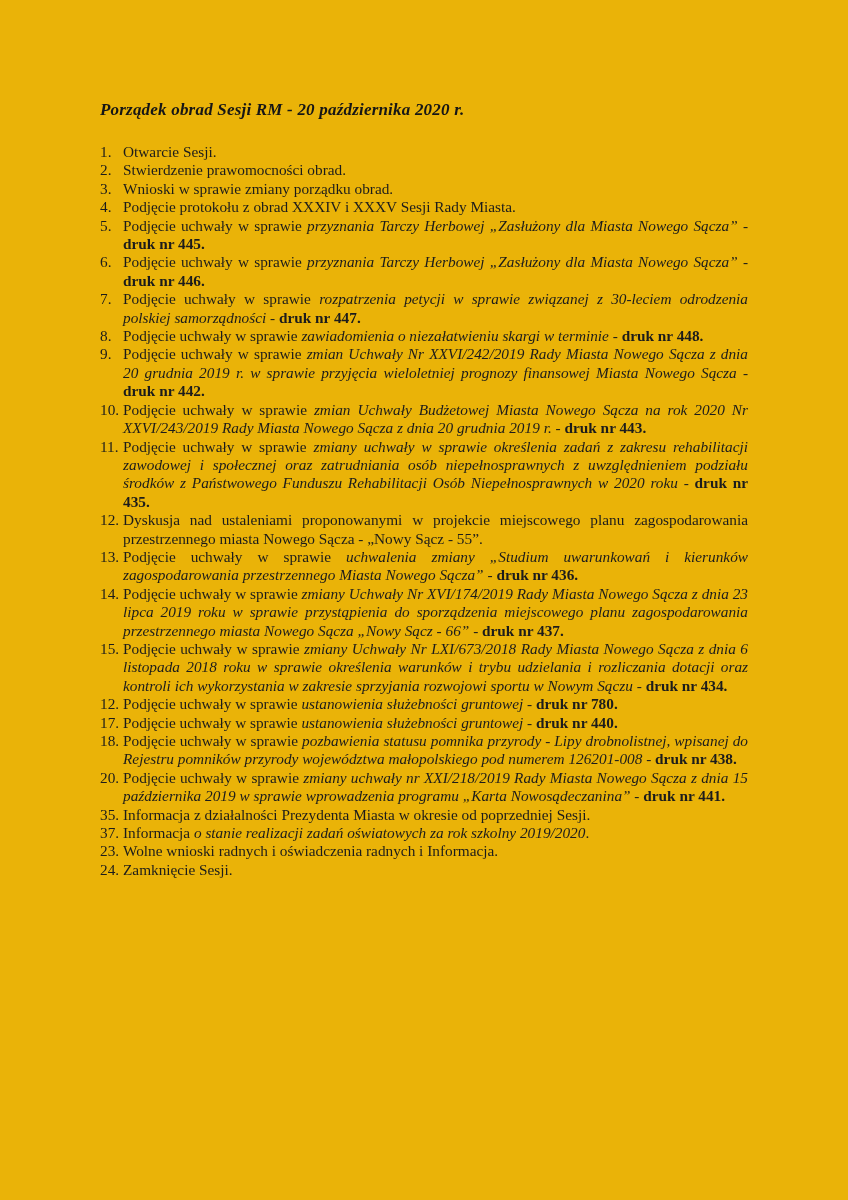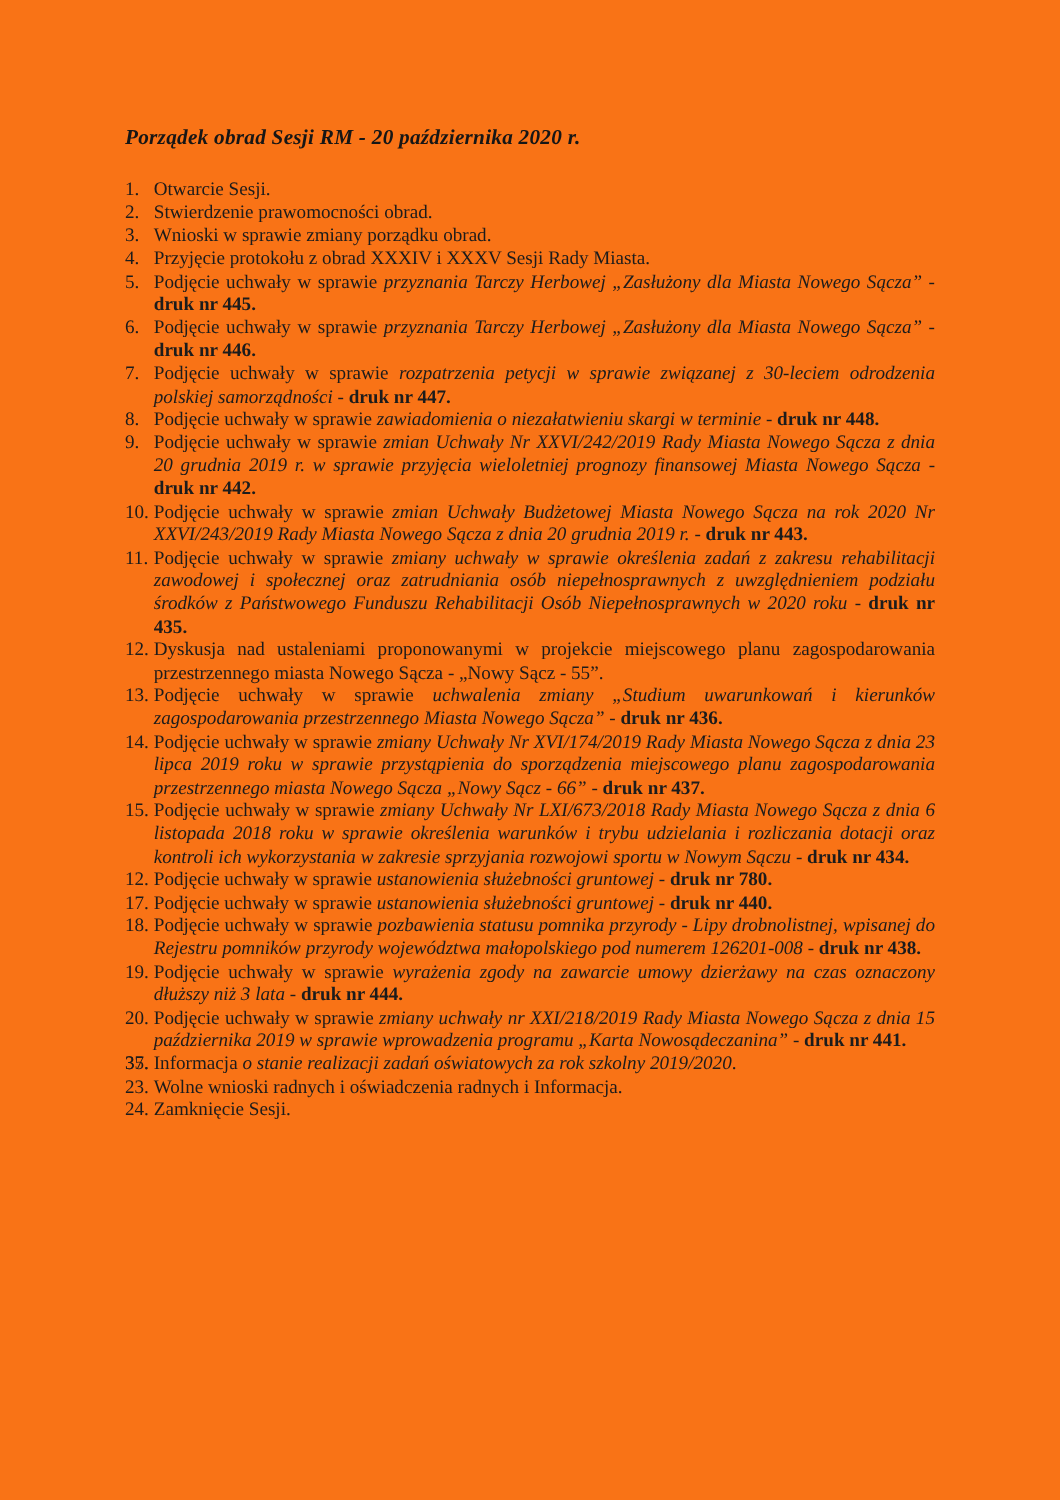--- a/index.html
+++ b/index.html
@@ -4,21 +4,21 @@
 <style>
   html, body {
     margin: 0;
     padding: 0;
     background: #ffffff;
   }
   .page {
     position: relative;
     width: 848px;
     height: 1200px;
-    background: #f97316;
+    background: #eab308;
     box-sizing: border-box;
     padding: 100px 100px 0 100px;
     color: #1c1c1c;
     font-family: "Liberation Serif", "DejaVu Serif", serif;
     overflow: hidden;
   }
   .doc-title {
     margin: 0 0 23px 0;
     font-size: 17px;
     line-height: 20px;
@@ -53,35 +53,34 @@
 </style>
 </head>
 <body>
 
 <div class="page">
   <h1 class="doc-title">Porządek obrad Sesji RM - 20 października 2020 r.</h1>
   <ol class="agenda-list" id="agenda-list">
       <li class="agenda-item"><span class="item-number">1.</span><span class="item-text"><span class="seg-normal">Otwarcie Sesji.</span></span></li>
       <li class="agenda-item"><span class="item-number">2.</span><span class="item-text"><span class="seg-normal">Stwierdzenie prawomocności obrad.</span></span></li>
       <li class="agenda-item"><span class="item-number">3.</span><span class="item-text"><span class="seg-normal">Wnioski w sprawie zmiany porządku obrad.</span></span></li>
-      <li class="agenda-item"><span class="item-number">4.</span><span class="item-text"><span class="seg-normal">Przyjęcie protokołu z obrad XXXIV i XXXV Sesji Rady Miasta.</span></span></li>
+      <li class="agenda-item"><span class="item-number">4.</span><span class="item-text"><span class="seg-normal">Podjęcie protokołu z obrad XXXIV i XXXV Sesji Rady Miasta.</span></span></li>
       <li class="agenda-item"><span class="item-number">5.</span><span class="item-text"><span class="seg-normal">Podjęcie uchwały w sprawie </span><span class="seg-italic">przyznania Tarczy Herbowej „Zasłużony dla Miasta Nowego Sącza”</span><span class="seg-normal"> - </span><span class="seg-bold">druk nr 445.</span></span></li>
       <li class="agenda-item"><span class="item-number">6.</span><span class="item-text"><span class="seg-normal">Podjęcie uchwały w sprawie </span><span class="seg-italic">przyznania Tarczy Herbowej „Zasłużony dla Miasta Nowego Sącza”</span><span class="seg-normal"> - </span><span class="seg-bold">druk nr 446.</span></span></li>
       <li class="agenda-item"><span class="item-number">7.</span><span class="item-text"><span class="seg-normal">Podjęcie uchwały w sprawie </span><span class="seg-italic">rozpatrzenia petycji w sprawie związanej z 30-leciem odrodzenia polskiej samorządności</span><span class="seg-normal"> - </span><span class="seg-bold">druk nr 447.</span></span></li>
       <li class="agenda-item"><span class="item-number">8.</span><span class="item-text"><span class="seg-normal">Podjęcie uchwały w sprawie </span><span class="seg-italic">zawiadomienia o niezałatwieniu skargi w terminie</span><span class="seg-normal"> - </span><span class="seg-bold">druk nr 448.</span></span></li>
       <li class="agenda-item"><span class="item-number">9.</span><span class="item-text"><span class="seg-normal">Podjęcie uchwały w sprawie </span><span class="seg-italic">zmian Uchwały Nr XXVI/242/2019 Rady Miasta Nowego Sącza z dnia 20 grudnia 2019 r. w sprawie przyjęcia wieloletniej prognozy finansowej Miasta Nowego Sącza</span><span class="seg-normal"> - </span><span class="seg-bold">druk nr 442.</span></span></li>
       <li class="agenda-item"><span class="item-number">10.</span><span class="item-text"><span class="seg-normal">Podjęcie uchwały w sprawie </span><span class="seg-italic">zmian Uchwały Budżetowej Miasta Nowego Sącza na rok 2020 Nr XXVI/243/2019 Rady Miasta Nowego Sącza z dnia 20 grudnia 2019 r.</span><span class="seg-normal"> - </span><span class="seg-bold">druk nr 443.</span></span></li>
       <li class="agenda-item"><span class="item-number">11.</span><span class="item-text"><span class="seg-normal">Podjęcie uchwały w sprawie </span><span class="seg-italic">zmiany uchwały w sprawie określenia zadań z zakresu rehabilitacji zawodowej i społecznej oraz zatrudniania osób niepełnosprawnych z uwzględnieniem podziału środków z Państwowego Funduszu Rehabilitacji Osób Niepełnosprawnych w 2020 roku</span><span class="seg-normal"> - </span><span class="seg-bold">druk nr 435.</span></span></li>
       <li class="agenda-item"><span class="item-number">12.</span><span class="item-text"><span class="seg-normal">Dyskusja nad ustaleniami proponowanymi w projekcie miejscowego planu zagospodarowania przestrzennego miasta Nowego Sącza - „Nowy Sącz - 55”.</span></span></li>
       <li class="agenda-item"><span class="item-number">13.</span><span class="item-text"><span class="seg-normal">Podjęcie uchwały w sprawie </span><span class="seg-italic">uchwalenia zmiany „Studium uwarunkowań i kierunków zagospodarowania przestrzennego Miasta Nowego Sącza”</span><span class="seg-normal"> - </span><span class="seg-bold">druk nr 436.</span></span></li>
       <li class="agenda-item"><span class="item-number">14.</span><span class="item-text"><span class="seg-normal">Podjęcie uchwały w sprawie </span><span class="seg-italic">zmiany Uchwały Nr XVI/174/2019 Rady Miasta Nowego Sącza z dnia 23 lipca 2019 roku w sprawie przystąpienia do sporządzenia miejscowego planu zagospodarowania przestrzennego miasta Nowego Sącza „Nowy Sącz - 66”</span><span class="seg-normal"> - </span><span class="seg-bold">druk nr 437.</span></span></li>
       <li class="agenda-item"><span class="item-number">15.</span><span class="item-text"><span class="seg-normal">Podjęcie uchwały w sprawie </span><span class="seg-italic">zmiany Uchwały Nr LXI/673/2018 Rady Miasta Nowego Sącza z dnia 6 listopada 2018 roku w sprawie określenia warunków i trybu udzielania i rozliczania dotacji oraz kontroli ich wykorzystania w zakresie sprzyjania rozwojowi sportu w Nowym Sączu</span><span class="seg-normal"> - </span><span class="seg-bold">druk nr 434.</span></span></li>
       <li class="agenda-item"><span class="item-number">12.</span><span class="item-text"><span class="seg-normal">Podjęcie uchwały w sprawie </span><span class="seg-italic">ustanowienia służebności gruntowej</span><span class="seg-normal"> - </span><span class="seg-bold">druk nr 780.</span></span></li>
       <li class="agenda-item"><span class="item-number">17.</span><span class="item-text"><span class="seg-normal">Podjęcie uchwały w sprawie </span><span class="seg-italic">ustanowienia służebności gruntowej</span><span class="seg-normal"> - </span><span class="seg-bold">druk nr 440.</span></span></li>
       <li class="agenda-item"><span class="item-number">18.</span><span class="item-text"><span class="seg-normal">Podjęcie uchwały w sprawie </span><span class="seg-italic">pozbawienia statusu pomnika przyrody - Lipy drobnolistnej, wpisanej do Rejestru pomników przyrody województwa małopolskiego pod numerem 126201-008</span><span class="seg-normal"> - </span><span class="seg-bold">druk nr 438.</span></span></li>
-      <li class="agenda-item"><span class="item-number">19.</span><span class="item-text"><span class="seg-normal">Podjęcie uchwały w sprawie </span><span class="seg-italic">wyrażenia zgody na zawarcie umowy dzierżawy na czas oznaczony dłuższy niż 3 lata</span><span class="seg-normal"> - </span><span class="seg-bold">druk nr 444.</span></span></li>
       <li class="agenda-item"><span class="item-number">20.</span><span class="item-text"><span class="seg-normal">Podjęcie uchwały w sprawie </span><span class="seg-italic">zmiany uchwały nr XXI/218/2019 Rady Miasta Nowego Sącza z dnia 15 października 2019 w sprawie wprowadzenia programu „Karta Nowosądeczanina”</span><span class="seg-normal"> - </span><span class="seg-bold">druk nr 441.</span></span></li>
-      <li class="agenda-item"><span class="item-number">35.</span></li>
+      <li class="agenda-item"><span class="item-number">35.</span><span class="item-text"><span class="seg-normal">Informacja z działalności Prezydenta Miasta w okresie od poprzedniej Sesji.</span></span></li>
       <li class="agenda-item"><span class="item-number">37.</span><span class="item-text"><span class="seg-normal">Informacja </span><span class="seg-italic">o stanie realizacji zadań oświatowych za rok szkolny 2019/2020</span><span class="seg-normal">.</span></span></li>
       <li class="agenda-item"><span class="item-number">23.</span><span class="item-text"><span class="seg-normal">Wolne wnioski radnych i oświadczenia radnych i Informacja.</span></span></li>
       <li class="agenda-item"><span class="item-number">24.</span><span class="item-text"><span class="seg-normal">Zamknięcie Sesji.</span></span></li>
     </ol>
 </div>
 
 </body></html>

